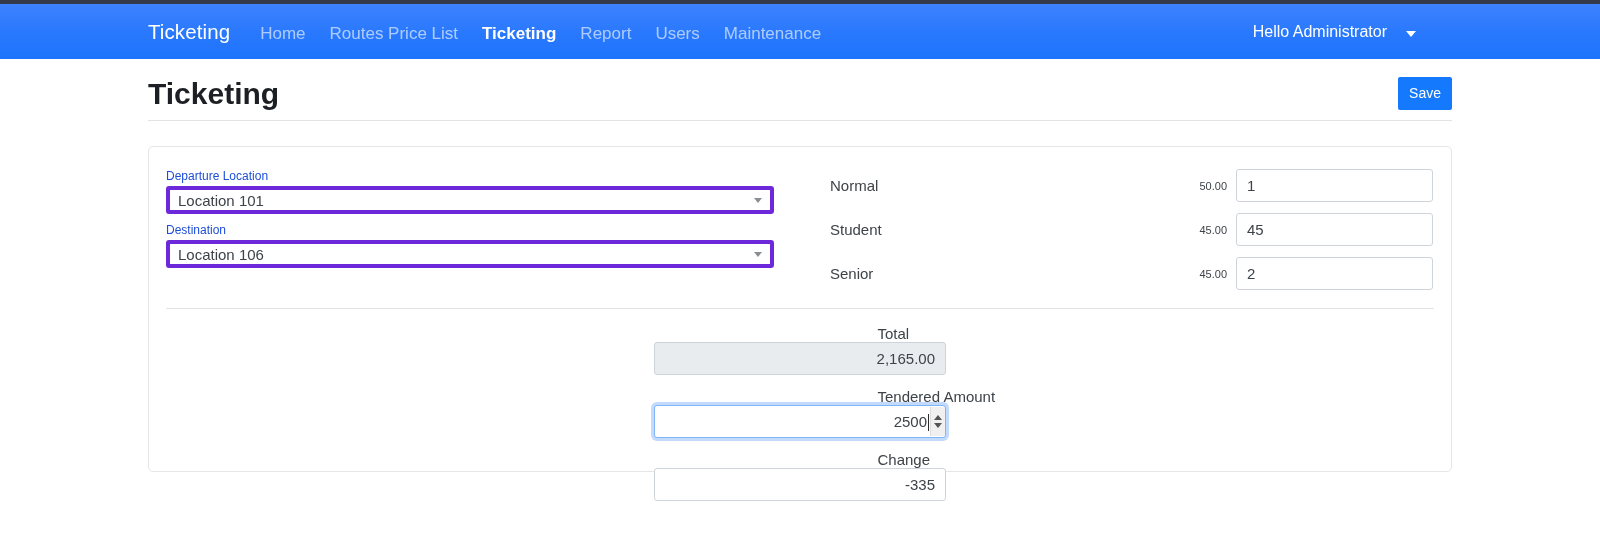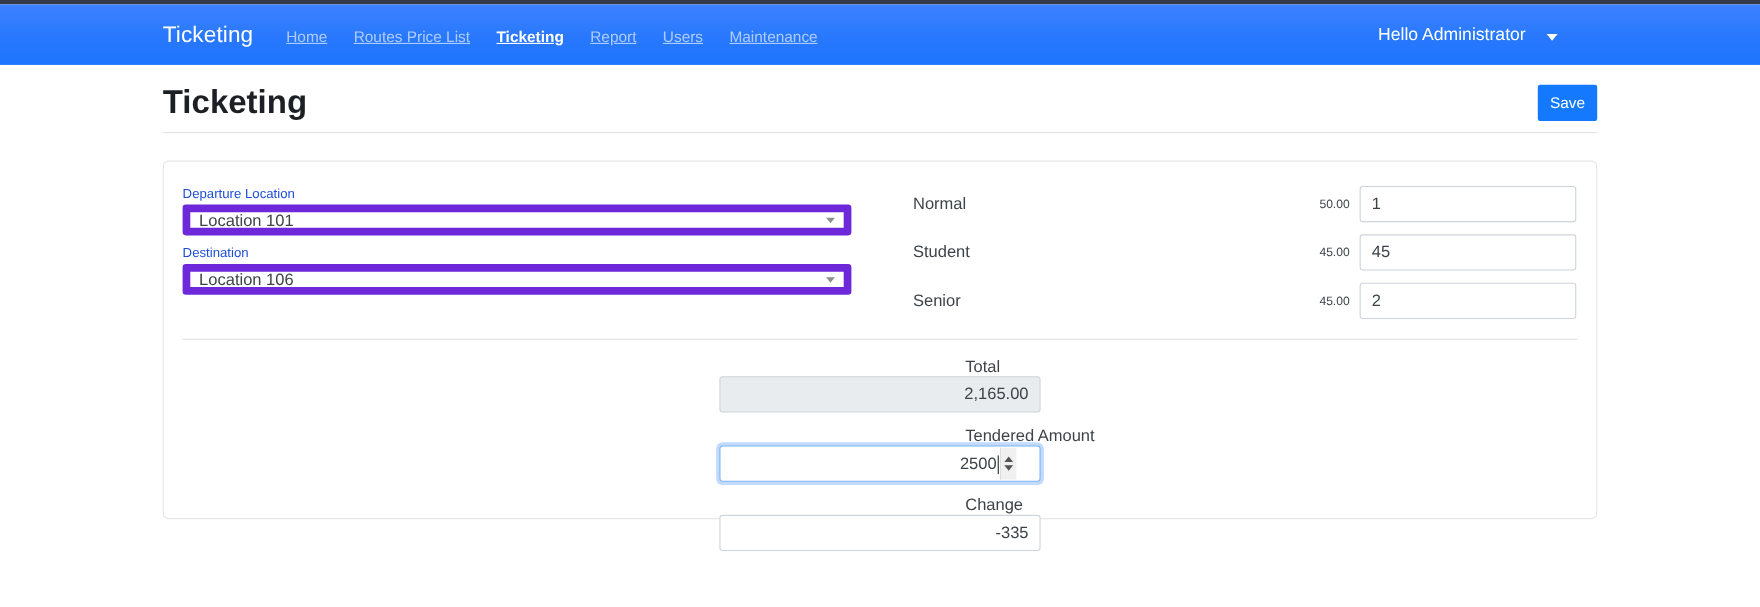--- a/index.html
+++ b/index.html
@@ -39,24 +39,23 @@
     cursor: pointer;
   }
   .nav-links {
     display: flex;
     align-items: baseline;
     margin-left: 30px;
     gap: 24px;
   }
   .nav-link {
     color: rgba(255,255,255,.62);
-    font-size: 14px;
-    white-space: nowrap;
-    cursor: pointer;
-    text-decoration: underline;
+    font-size: 17px;
+    white-space: nowrap;
+    cursor: pointer;
   }
   .nav-link.active {
     color: #ffffff;
     font-weight: bold;
   }
   .nav-right {
     margin-left: auto;
     display: flex;
     align-items: center;
     gap: 19px;
@@ -132,21 +131,21 @@
   .field-label {
     font-size: 12px;
     color: #1d4ed8;
     margin-bottom: 3px;
     display: block;
   }
   .select-box {
     position: relative;
     width: 100%;
     height: 28px;
-    border: 7px solid #6d28d9;
+    border: 4px solid #6d28d9;
     border-radius: 3px;
     background: #ffffff;
     display: flex;
     align-items: center;
     padding: 0 24px 0 8px;
     margin-bottom: 9px;
     cursor: pointer;
   }
   .select-box .sel-val {
     font-size: 15px;
@@ -239,21 +238,21 @@
     font-size: 15px;
     color: #3d4349;
   }
   .total-field.readonly {
     background: #e9ecef;
     border-color: #ced4da;
   }
   .total-field.focused {
     border: 1px solid #7fb4f5;
     box-shadow: 0 0 0 3px rgba(120,175,248,.45);
-    padding-right: 21px;
+    padding-right: 0;
   }
   .caret-bar {
     display: inline-block;
     width: 1px;
     height: 17px;
     background: #2b2b2b;
     margin-left: 1px;
     position: relative;
     top: 1px;
   }

